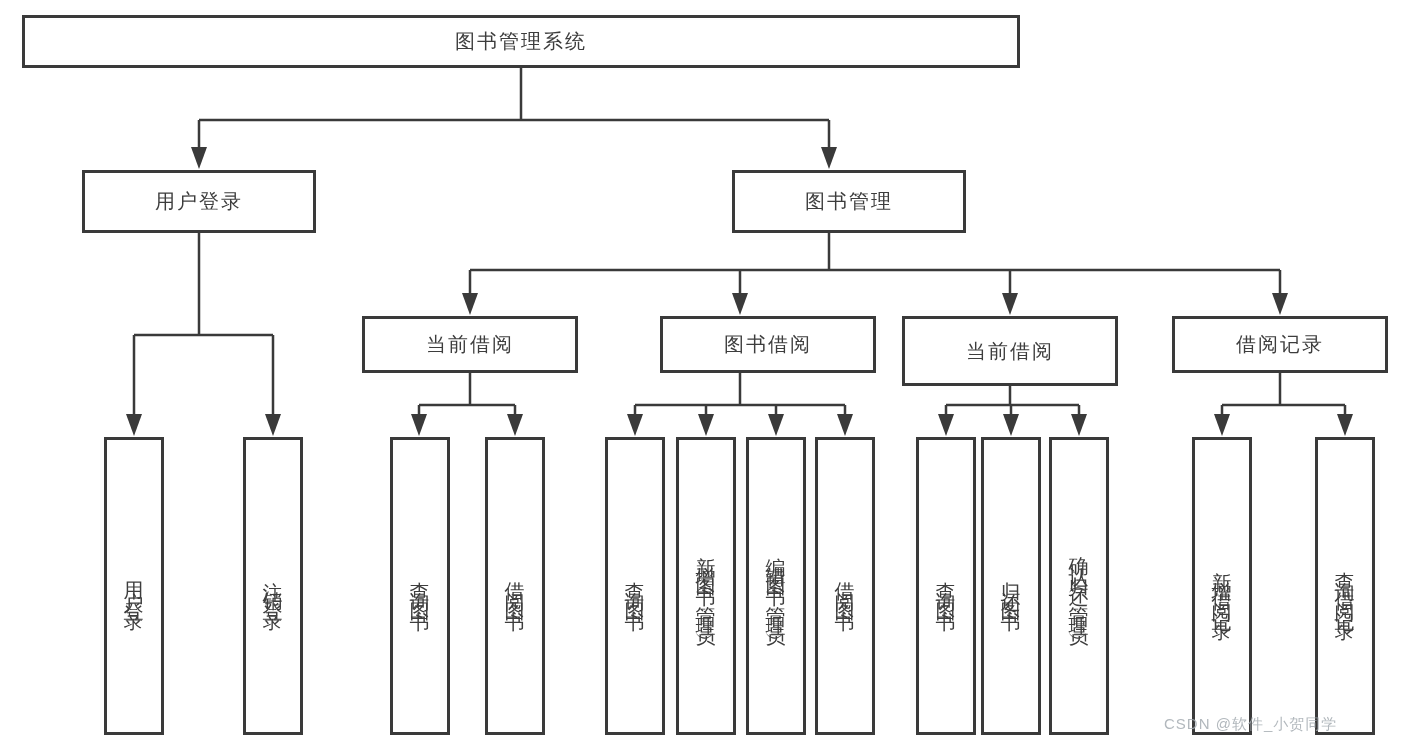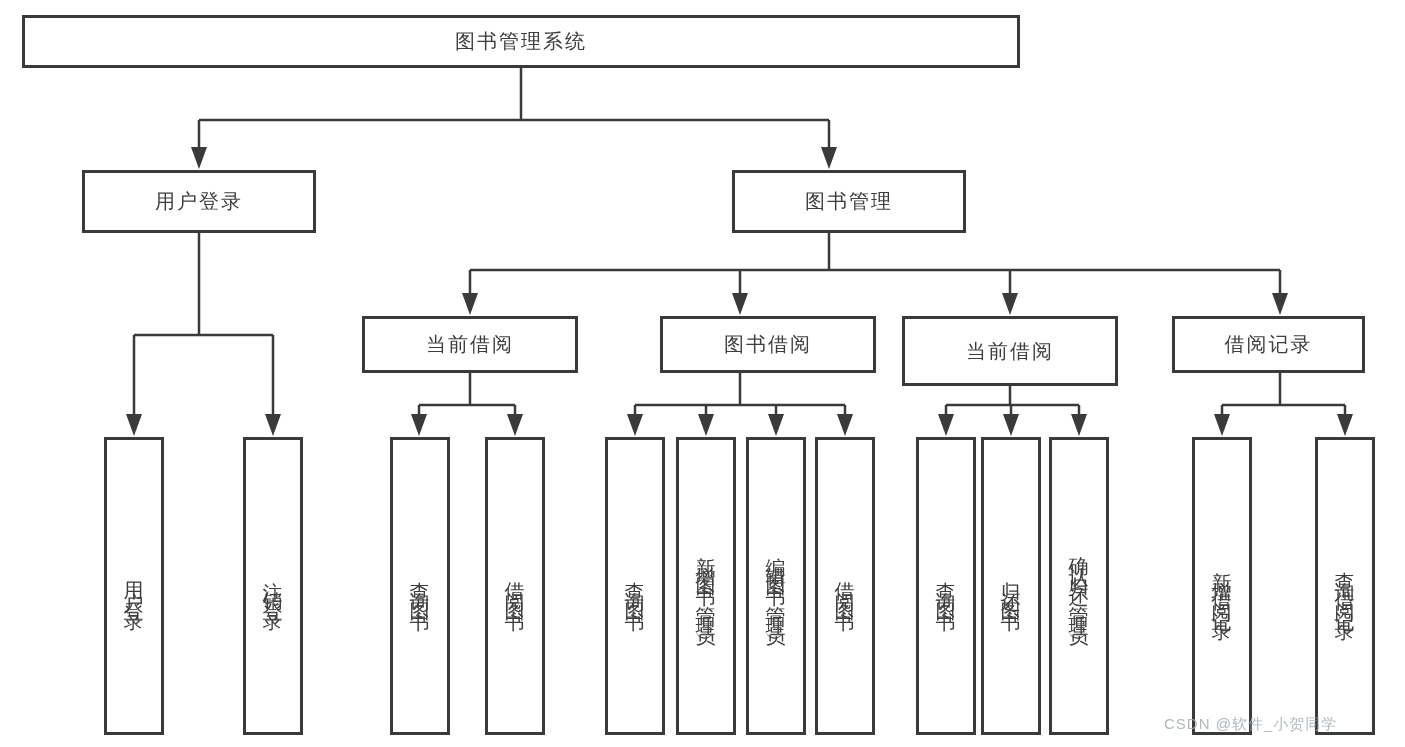--- a/index.html
+++ b/index.html
@@ -86,21 +86,21 @@
   </svg>
 
   <div class="node" style="left:22px; top:15px; width:998px; height:53px;">图书管理系统</div>
 
   <div class="node" style="left:82px; top:170px; width:234px; height:63px;">用户登录</div>
   <div class="node" style="left:732px; top:170px; width:234px; height:63px;">图书管理</div>
 
   <div class="node" style="left:362px; top:316px; width:216px; height:57px;">当前借阅</div>
   <div class="node" style="left:632px; top:316px; width:216px; height:57px;margin-left:28px;">图书借阅</div>
   <div class="node" style="left:902px; top:316px; width:216px; height:70px;">当前借阅</div>
-  <div class="node" style="left:1172px; top:316px; width:193px; height:57px;">借阅记录</div>
+  <div class="node" style="left:1172px; top:316px; width:216px; height:57px;">借阅记录</div>
 
   <div class="node v" style="left:104px; top:437px; width:60px; height:298px;">用户登录</div>
   <div class="node v" style="left:243px; top:437px; width:60px; height:298px;">注销登录</div>
 
   <div class="node v" style="left:390px; top:437px; width:60px; height:298px;">查询图书</div>
   <div class="node v" style="left:485px; top:437px; width:60px; height:298px;">借阅图书</div>
 
   <div class="node v" style="left:605px; top:437px; width:60px; height:298px;">查询图书</div>
   <div class="node v" style="left:676px; top:437px; width:60px; height:298px;">新增图书（管理员）</div>
   <div class="node v" style="left:746px; top:437px; width:60px; height:298px;">编辑图书（管理员）</div>

